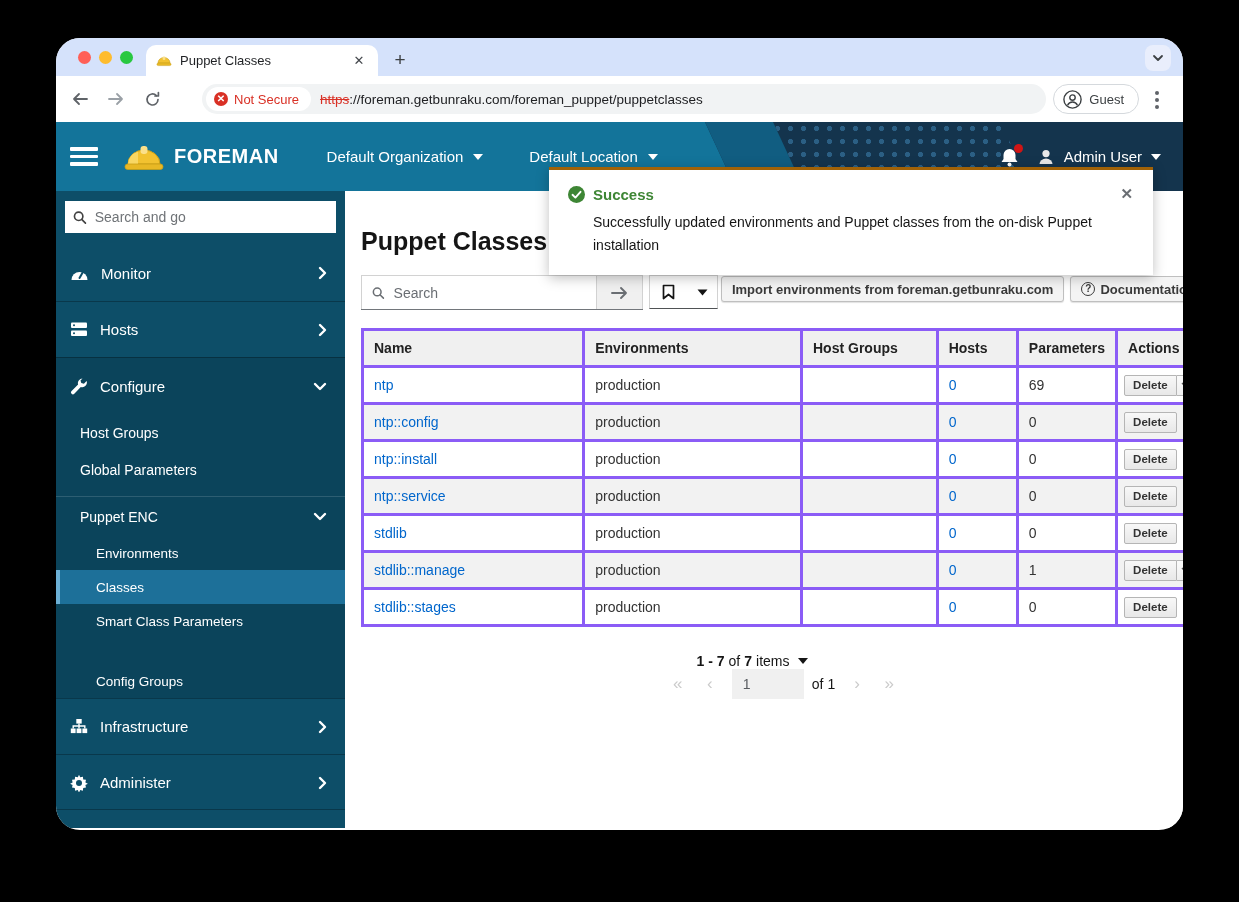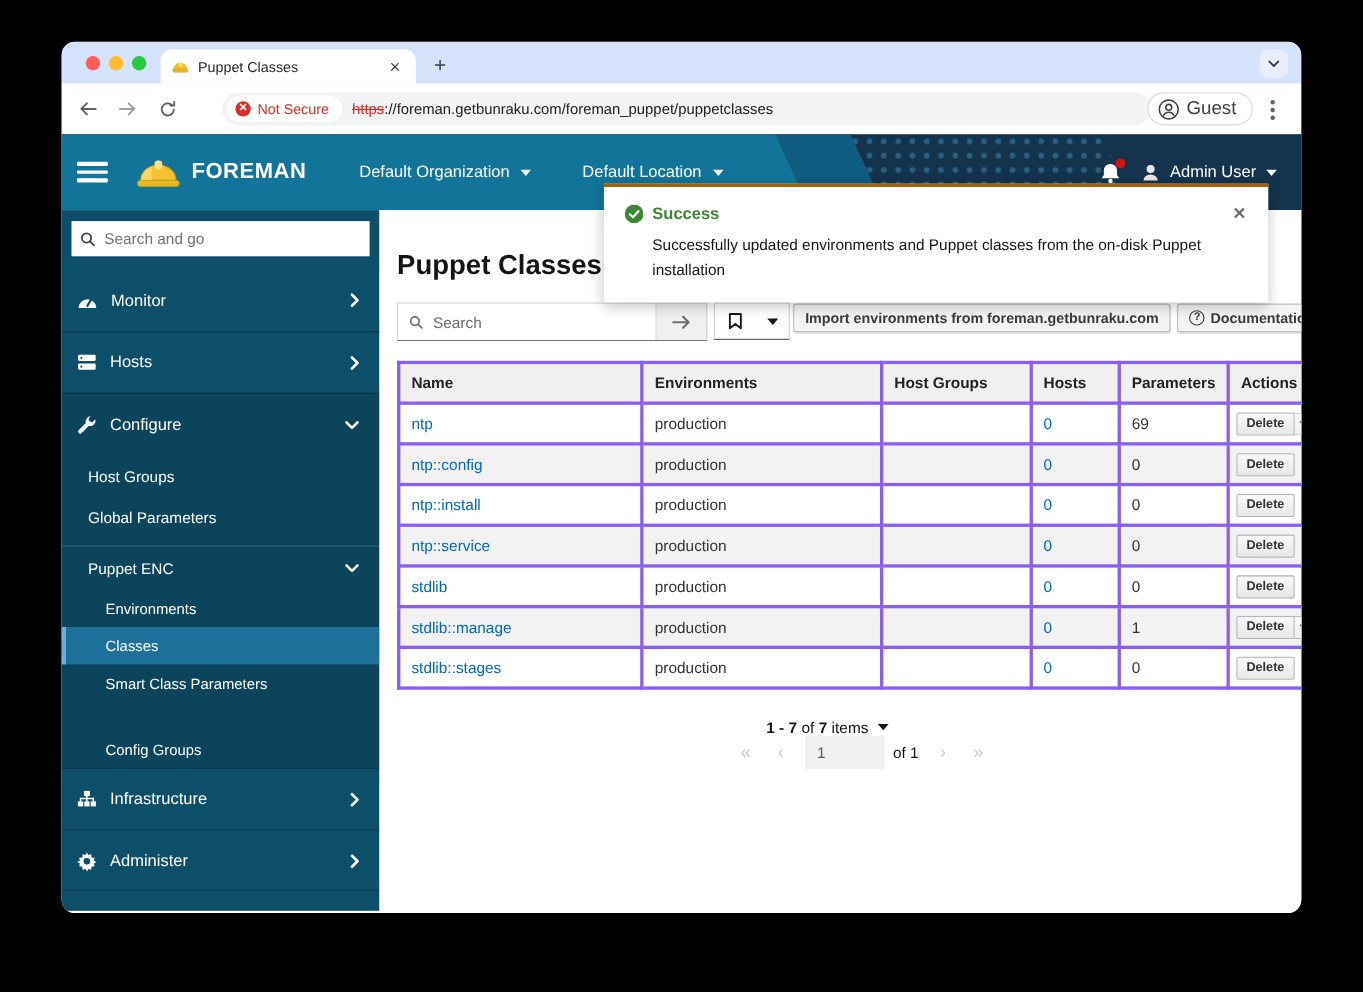--- a/index.html
+++ b/index.html
@@ -1,19 +1,19 @@
 <!DOCTYPE html>
 <html><head>
 <meta charset="utf-8">
 <style>
   * { margin:0; padding:0; box-sizing:border-box; }
   html,body { width:1239px; height:902px; background:#000; font-family:"Liberation Sans", sans-serif; overflow:hidden; }
 
   .window { position:absolute; left:56px; top:38px; width:1127px; height:792px;
-            border-radius:12px; overflow:hidden; background:#fff; }
+            border-radius:24px; overflow:hidden; background:#fff; }
 
   
   .tabstrip { position:relative; height:38px; background:#d5e2fb; }
   .traffic { position:absolute; top:13px; left:22px; display:flex; gap:8px; }
   .traffic span { width:13px; height:13px; border-radius:50%; display:block; }
   .light-red{ background:#ff5f57; } .light-yellow{ background:#febc2e; } .light-green{ background:#28c840; }
   .tab { position:absolute; left:90px; top:7px; width:232px; height:31px; background:#fff;
          border-radius:10px 10px 0 0; display:flex; align-items:center; padding:0 10px; gap:8px; }
   .tab-title { font-size:13px; color:#1f2124; flex:1; white-space:nowrap; overflow:hidden; }
   .tab-close { color:#45484d; font-size:13px; width:18px; height:18px; line-height:18px; text-align:center; border-radius:50%; }
@@ -30,21 +30,21 @@
              border-radius:15px; display:flex; align-items:center; padding:0 14px 0 4px; }
   .notsecure-chip { background:#fff; border-radius:13px; height:24px; display:flex; align-items:center;
                     gap:6px; padding:0 12px 0 8px; }
   .notsecure-ic { width:14px; height:14px; border-radius:50%; background:#d93025; color:#fff; font-size:10px;
                   line-height:14px; text-align:center; font-weight:bold; }
   .notsecure-label { color:#d93025; font-size:13px; }
   .url-text { margin-left:9px; font-size:13.5px; color:#202124; white-space:nowrap; overflow:hidden; }
   .url-scheme { color:#d93025; text-decoration:line-through; }
   .guest-pill { position:absolute; right:44px; top:8px; height:30px; border:1px solid #d5d9dd; border-radius:15px;
                 display:flex; align-items:center; gap:7px; padding:0 14px 0 9px; background:#fff; }
-  .guest-label { font-size:17px; color:#3c4043; }
+  .guest-label { font-size:13px; color:#3c4043; }
   .kebab { position:absolute; right:16px; top:12px; color:#5f6368; font-size:15px; letter-spacing:0;
            width:20px; text-align:center; line-height:7px; }
   .kebab i { display:block; width:4px; height:4px; background:#5f6368; border-radius:50%; margin:3px auto; }
 
   
   .masthead { position:relative; height:69px; background:#14344d; overflow:hidden; }
   .mh-teal { position:absolute; inset:0; background:#13749a; clip-path:polygon(0 0,649px 0,681px 100%,0 100%); }
   .mh-band { position:absolute; inset:0; background:#115d81; clip-path:polygon(649px 0,717px 0,749px 100%,681px 100%); }
   .mh-dots { position:absolute; inset:0; clip-path:polygon(717px 0,945px 0,975px 100%,749px 100%);
              background-image:radial-gradient(circle,#2b5f84 2.4px,transparent 2.9px); background-size:13px 13px; }

